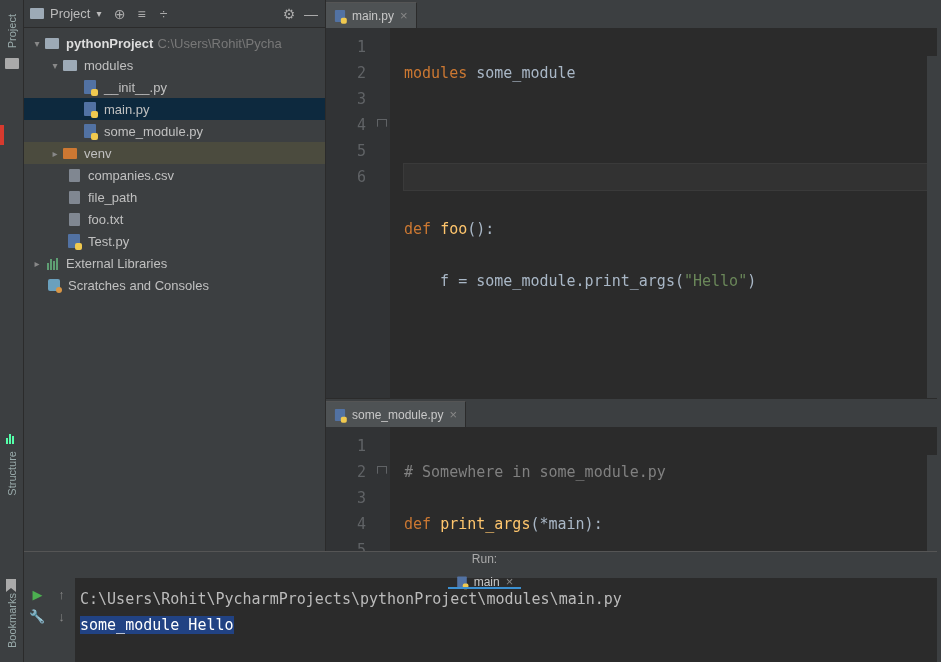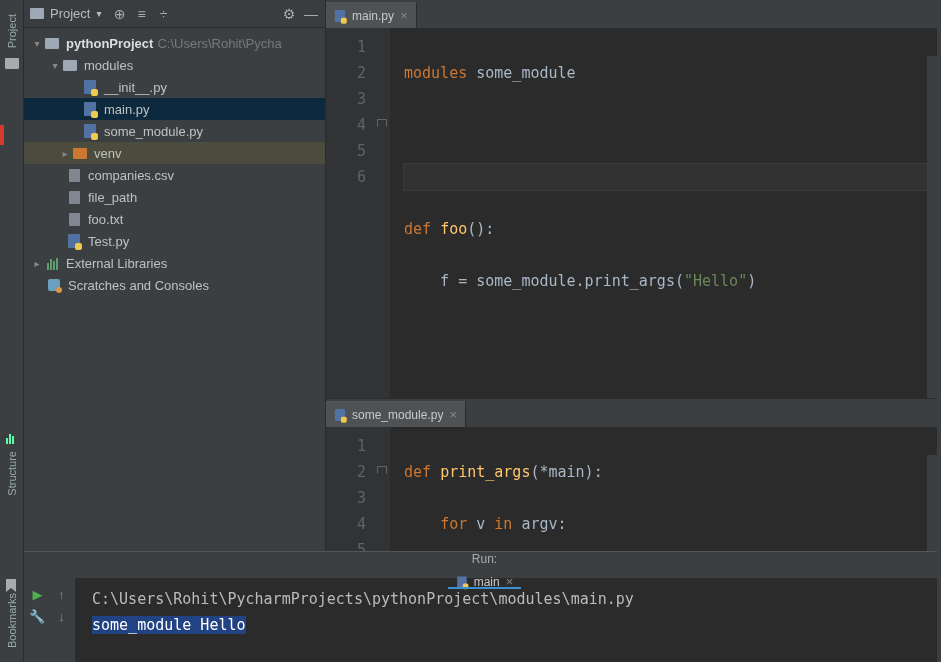--- a/index.html
+++ b/index.html
@@ -74,21 +74,21 @@
   .run-tab{display:flex;align-items:center;gap:6px;height:26px;padding:0 8px;position:relative;}
   .run-tab .ico-py{transform:scale(.8);}
   .run-tab .t{color:#c8c8c8;font-size:12px;}
   .run-tab .close{color:#888;}
   .run-tab::after{content:"";position:absolute;left:0;right:0;bottom:0;height:2px;background:#3c90d1;}
   .run-body{display:flex;height:85px;}
   .run-icons{width:52px;background:#3c3f41;display:flex;flex-direction:column;align-items:center;padding-top:8px;gap:6px;border-right:1px solid #2b2b2b;}
   .run-icons .row{display:flex;gap:8px;}
   .ri{width:16px;height:16px;display:flex;align-items:center;justify-content:center;color:#888;cursor:pointer;}
   .ri.play{color:#4caf50;}
-  .run-out{flex:1;font-family:"Consolas",monospace;font-size:15px;padding:8px 16px;color:#bbb;line-height:26px;white-space:pre;}
+  .run-out{flex:1;font-family:"Consolas",monospace;font-size:15px;padding:8px 4px;color:#bbb;line-height:26px;white-space:pre;}
   .sel-out{background:#214283;color:#fff;}
 
   .right-scroll{position:absolute;right:0;top:0;width:4px;height:662px;background:#3c3f41;}
 </style>
 </head>
 <body>
 
 <div class="left-rail">
   <div class="rail-text rail-project">Project</div>
   <div class="rail-folder-icon"></div>
@@ -138,21 +138,21 @@
           <span class="ico-py"></span>
         </span>
       <span class="tree-label">main.py</span>
     </div>
     <div class="tree-row" style="padding-left:58px">
       <span class="tree-ico">
           <span class="ico-py"></span>
         </span>
       <span class="tree-label">some_module.py</span>
     </div>
-    <div class="tree-row sel2" style="padding-left:34px">
+    <div class="tree-row sel2" style="padding-left:24px">
       <span class="chev right"></span>
       <span class="tree-ico">
           <span class="ico-folder orange"></span>
         </span>
       <span class="tree-label">venv</span>
     </div>
     <div class="tree-row" style="padding-left:42px">
         <span class="tree-ico">
           <span class="ico-file"></span>
         </span>
@@ -256,20 +256,21 @@
       <div class="fold-col">
         <div class="fm"></div>
           <div class="fm">
             <span class="fold-mark"></span>
           </div>
           <div class="fm"></div>
           <div class="fm"></div>
           <div class="fm"></div>
       </div>
       <div class="code">
+<div class="line"><span class="cm"># Somewhere in some_module.py</span></div>
 <div class="line"><span class="kw">def</span> <span class="fn">print_args</span><span>(*main):</span></div>
 <div class="line">    <span class="kw">for</span> <span>v</span> <span class="kw">in</span> <span>argv:</span></div>
 <div class="line"><span>        </span><span class="bi">print</span><span>(</span><span class="str">"some_module"</span><span>, v)</span></div>
 
       </div>
       <div class="scroll-right"></div>
     </div>
   </div>
 </div>
 

